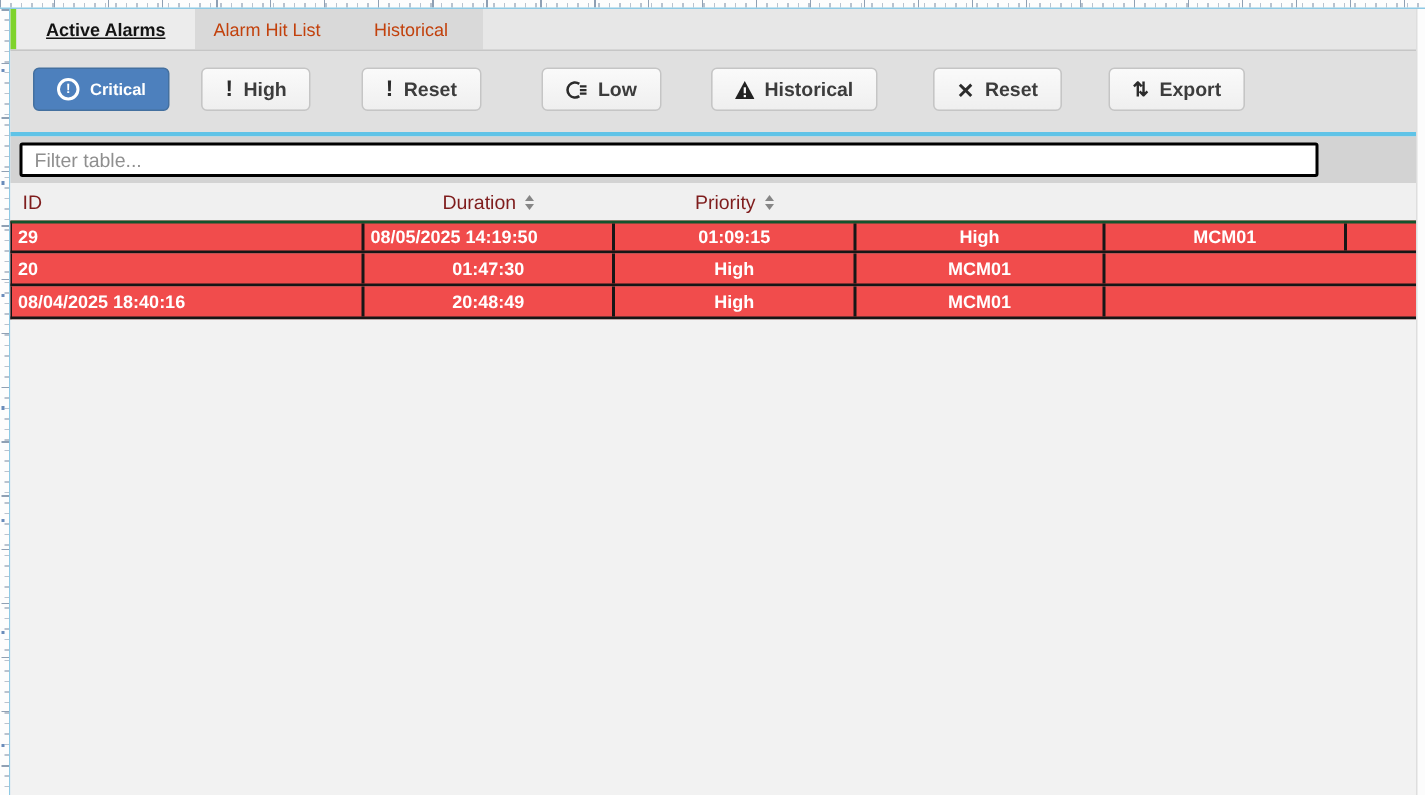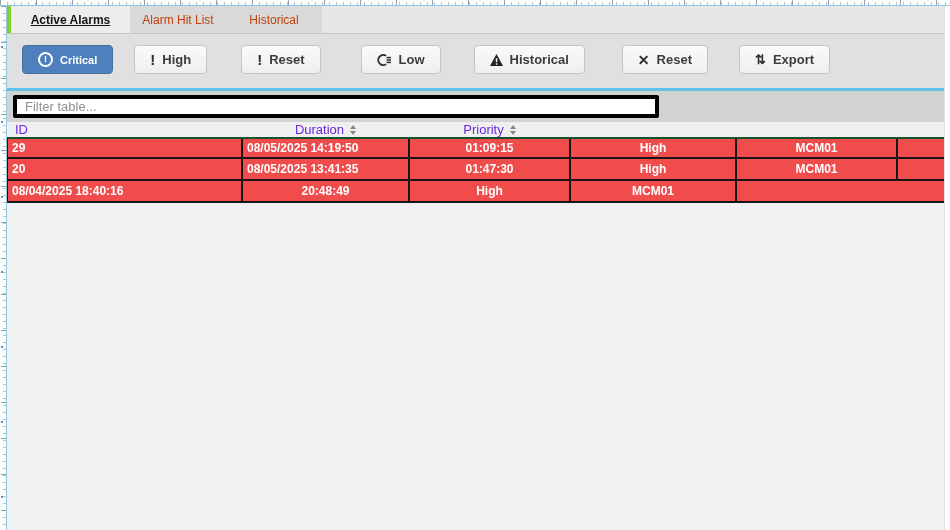--- a/index.html
+++ b/index.html
@@ -63,29 +63,29 @@
           font-size:9px; font-weight:700; color:#fff; line-height:1; }
   .bang { font-size:15px; font-weight:700; color:#2b2b2b; line-height:1; }
   .xglyph { font-size:14px; font-weight:700; color:#2b2b2b; line-height:1; }
   .udglyph { font-size:13px; font-weight:700; color:#2b2b2b; line-height:1; }
 
   
   .accent-line { height:3px; flex:0 0 auto; background:#5fc3e7; }
 
   
   .filter-row { height:31px; flex:0 0 auto; background:#d3d3d3; padding:4px 0 0 6px; }
-  .filter-row input { width:646px; height:23px; border:4px solid #000000; border-radius:2px;
+  .filter-row input { width:866px; height:23px; border:2px solid #000000; border-radius:2px;
                       background:#fff; font-size:13px; color:#4c1d95; padding:0 8px;
                       font-family:"Liberation Sans","DejaVu Sans",sans-serif; outline:none; }
   .filter-row input::placeholder { color:#8f8f8f; }
 
   
   .thead, .trow { display:grid; grid-template-columns:235px 167px 161px 166px 161px 1fr;
                   flex:0 0 auto; }
-  .thead { height:15px; background:#f0f0f0; font-size:13px; color:#6d28d9; }
+  .thead { height:25px; background:#f0f0f0; font-size:13px; color:#7f1d1d; }
   .th { display:flex; align-items:center; justify-content:center; }
   .th.left { justify-content:flex-start; padding-left:8px; }
   .sort { display:inline-flex; flex-direction:column; gap:2px; margin-left:6px; }
   .sort i { width:0; height:0; border-left:3.5px solid transparent; border-right:3.5px solid transparent; }
   .sort .up { border-bottom:4px solid #868686; }
   .sort .down { border-top:4px solid #868686; }
 
   .trow { height:22px; background:#f14c4c; color:#fff; font-size:12px; font-weight:700;
           border-bottom:2px solid #161616; border-left:1px solid #161616; cursor:pointer; }
   .trow.first { border-top:2px solid #14532d; }
@@ -196,21 +196,20 @@
     <div class="trow first">
       <div class="td left">29</div>
       <div class="td left">08/05/2025 14:19:50</div>
       <div class="td">01:09:15</div>
       <div class="td">High</div>
       <div class="td">MCM01</div>
       <div class="td last"></div>
     </div>
     <div class="trow">
       <div class="td left">20</div>
-      <div class="td left">08/05/2025 13:41:35</div>
       <div class="td">01:47:30</div>
       <div class="td">High</div>
       <div class="td">MCM01</div>
       <div class="td last"></div>
     </div>
     <div class="trow">
       <div class="td left">08/04/2025 18:40:16</div>
       <div class="td">20:48:49</div>
       <div class="td">High</div>
       <div class="td">MCM01</div>

